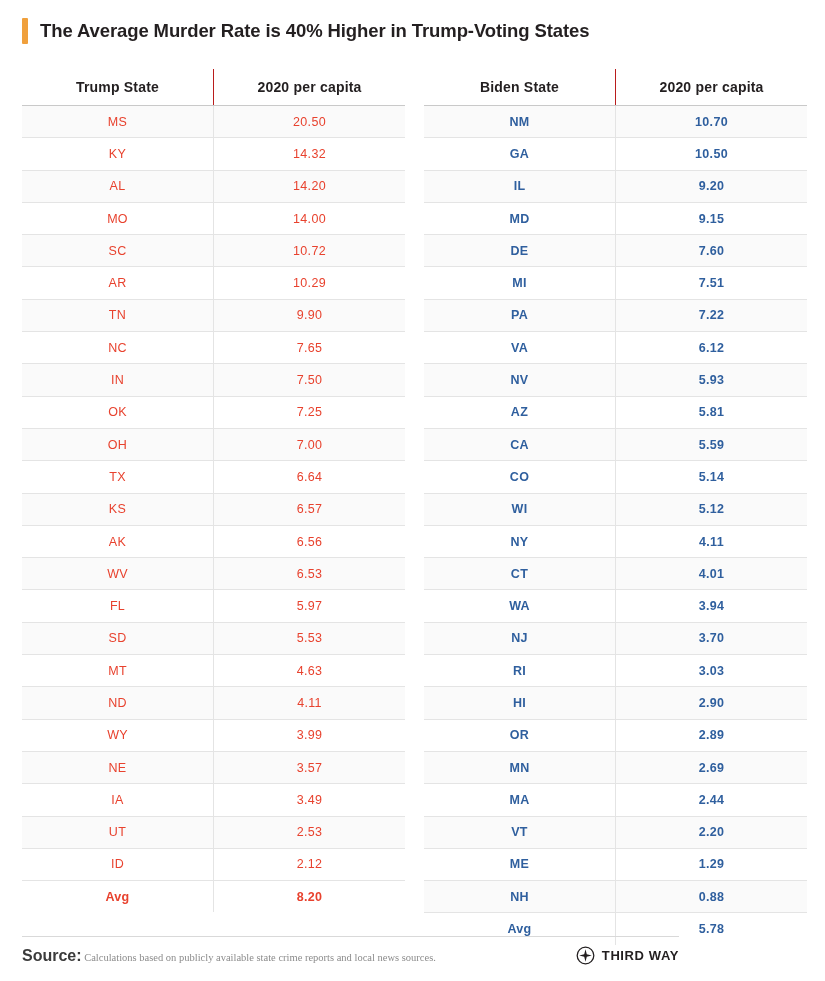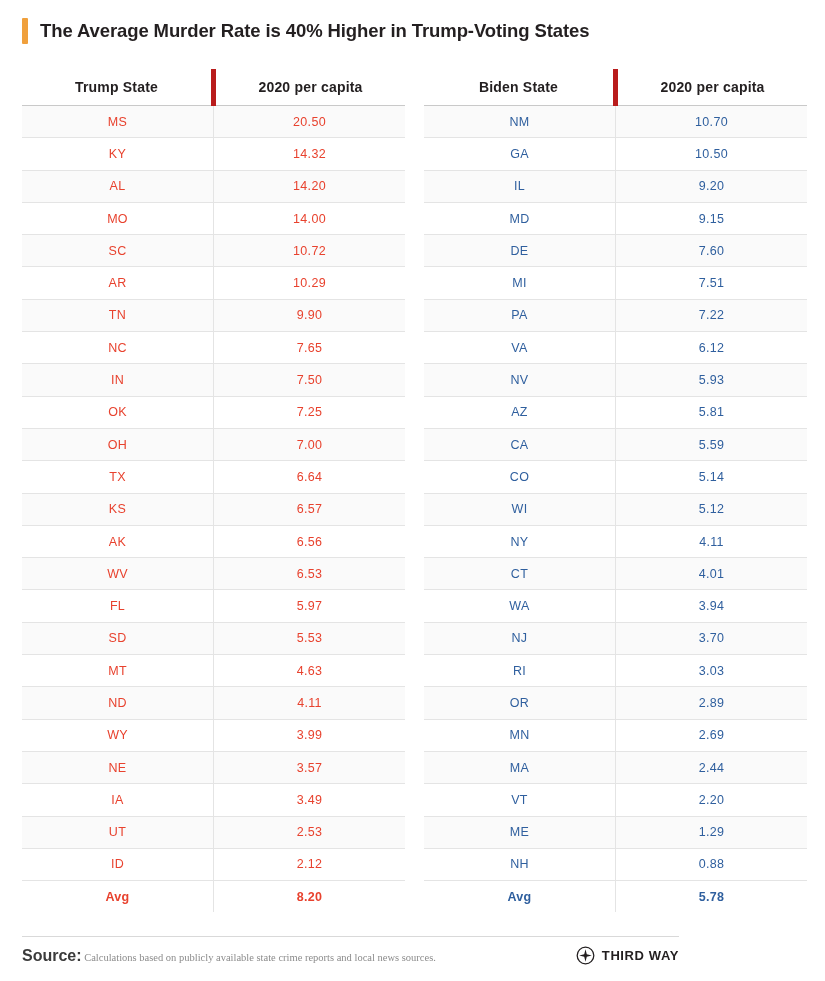--- a/index.html
+++ b/index.html
@@ -79,25 +79,25 @@
   }
   tbody tr:nth-child(even) td {
     background: #ffffff;
   }
   tbody tr.avg-row td {
     font-weight: bold;
     background: #ffffff;
     border-bottom: none;
   }
   .t-red tbody td { color: #e8422e; }
-  .t-blue tbody td { color: #2f5f9e; }
+  .t-blue tbody td { color: #2f5f9e; font-weight: bold; }
   td.col-sep, th.col-sep {
     border-left: 1px solid #e4e4e4;
   }
-  thead th.col-sep { border-left: 5px solid #b91c1c; }
+  thead th.col-sep { border-left: 1px solid #b91c1c; }
   .tbl-wrap {
     border-top: 1px solid #ffffff;
   }
   
   .footer {
     position: absolute;
     left: 22px;
     right: 22px;
     bottom: 16px;
     border-top: 1px solid #d9d9d9;
@@ -333,20 +333,24 @@
           </tr>
           <tr>
             <td>NJ</td>
             <td class="col-sep">3.70</td>
           </tr>
           <tr>
             <td>RI</td>
             <td class="col-sep">3.03</td>
           </tr>
           <tr>
+            <td>HI</td>
+            <td class="col-sep">2.90</td>
+          </tr>
+          <tr>
             <td>OR</td>
             <td class="col-sep">2.89</td>
           </tr>
           <tr>
             <td>MN</td>
             <td class="col-sep">2.69</td>
           </tr>
           <tr>
             <td>MA</td>
             <td class="col-sep">2.44</td>

